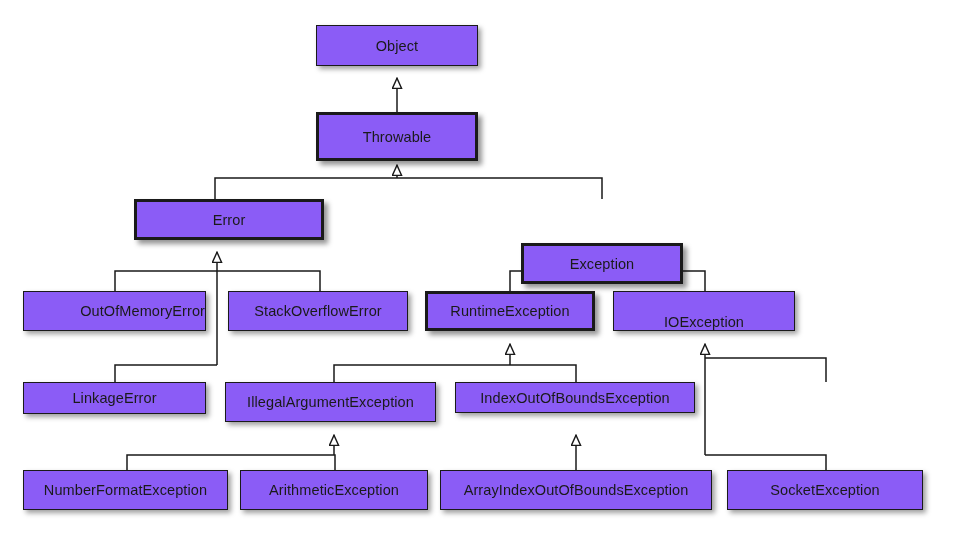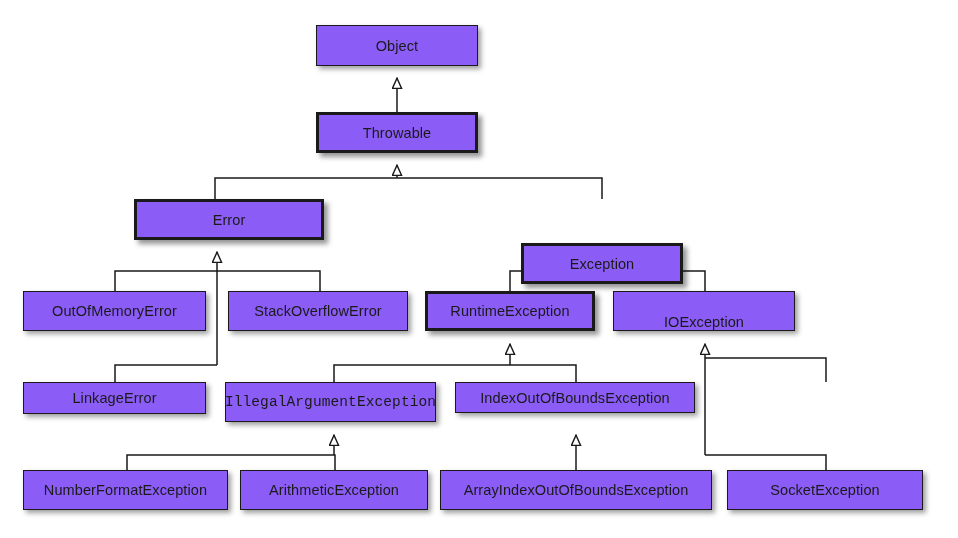--- a/index.html
+++ b/index.html
@@ -82,48 +82,48 @@
       <path d="M 127 470 L 127 455 L 335 455 L 335 470"></path>
 
       <path d="M 576 470 L 576 435" marker-end="url(#gen-arrow)"></path>
     </g>
   </svg>
 
   <div class="cls-box" style="left:316px; top:25px; width:162px; height:41px;">
     <span class="cls-label">Object</span>
   </div>
 
-  <div class="cls-box thick" style="left:316px; top:112px; width:162px; height:41px;">
+  <div class="cls-box thick" style="left:316px; top:112px; width:162px; height:49px;">
     <span class="cls-label">Throwable</span>
   </div>
 
   <div class="cls-box thick" style="left:134px; top:199px; width:190px; height:41px;">
     <span class="cls-label">Error</span>
   </div>
   <div class="cls-box thick" style="left:521px; top:199px; width:162px; height:41px;margin-top:44px;">
     <span class="cls-label">Exception</span>
   </div>
 
-  <div class="cls-box" style="left:23px; top:291px; width:183px; height:40px;">
+  <div class="cls-box" style="left:23px; top:291px; width:183px; height:40px;justify-content:flex-end;">
     <span class="cls-label">OutOfMemoryError</span>
   </div>
   <div class="cls-box" style="left:228px; top:291px; width:180px; height:40px;">
     <span class="cls-label">StackOverflowError</span>
   </div>
   <div class="cls-box thick" style="left:425px; top:291px; width:170px; height:40px;">
     <span class="cls-label">RuntimeException</span>
   </div>
   <div class="cls-box" style="left:613px; top:291px; width:182px; height:40px;align-items:flex-end;">
     <span class="cls-label">IOException</span>
   </div>
 
   <div class="cls-box" style="left:23px; top:382px; width:183px; height:32px;">
     <span class="cls-label">LinkageError</span>
   </div>
-  <div class="cls-box" style="left:225px; top:382px; width:211px; height:40px;font-family:Liberation Mono, monospace;">
+  <div class="cls-box" style="left:225px; top:382px; width:211px; height:40px;">
     <span class="cls-label">IllegalArgumentException</span>
   </div>
   <div class="cls-box" style="left:455px; top:382px; width:240px; height:31px;">
     <span class="cls-label">IndexOutOfBoundsException</span>
   </div>
 
   <div class="cls-box" style="left:23px; top:470px; width:205px; height:40px;">
     <span class="cls-label">NumberFormatException</span>
   </div>
   <div class="cls-box" style="left:240px; top:470px; width:188px; height:40px;">

